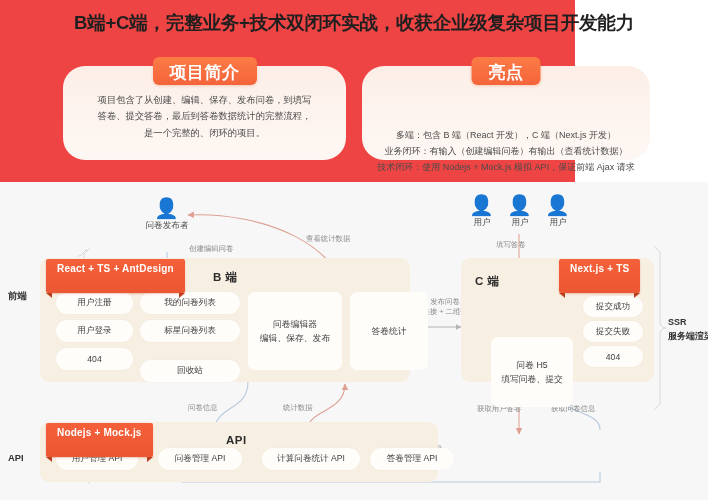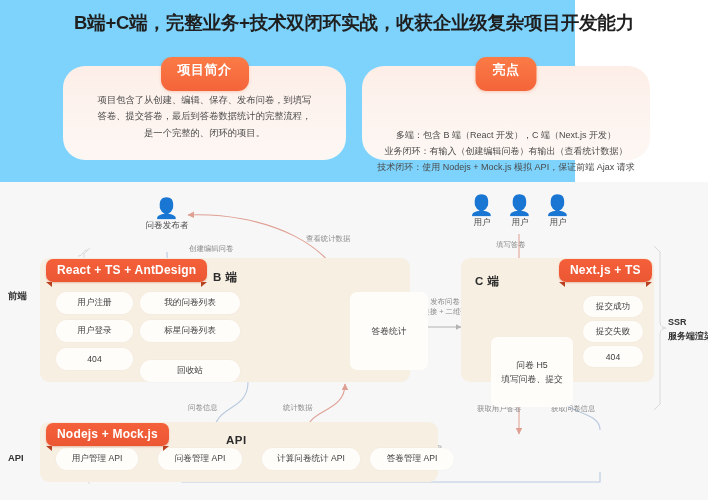--- a/index.html
+++ b/index.html
@@ -2,21 +2,21 @@
 <html><head>
 <meta charset="utf-8">
 <style>
   * { box-sizing: border-box; margin: 0; padding: 0; }
   html, body {
     width: 708px; height: 500px;
     font-family: "Liberation Sans", "DejaVu Sans", sans-serif;
     background: #ffffff;
     overflow: hidden;
   }
-  .page { position: relative; width: 575px; height: 500px; background:#7dd3fc; }
+  .page { position: relative; width: 575px; height: 500px; background:#ef4444; }
 
   
   .heading {
     position: absolute; left: 0; top: 10px; width: 708px;
     text-align: center;
     font-size: 18.5px; font-weight: 700; color: #1f1f1f;
     letter-spacing: -0.2px; white-space: nowrap;
   }
 
   
@@ -24,22 +24,22 @@
   .card {
     position: absolute; top: 9px;
     background: linear-gradient(180deg,#fdeee7 0%, #fdf3ee 45%, #fdf7f3 100%);
     border-radius: 22px;
   }
   .card-left  { left: 63px;  width: 283px; height: 94px; }
   .card-right { left: 362px; width: 288px; height: 94px; }
   .ribbon-pill {
     position: absolute; top: -9px; left: 50%; transform: translateX(-50%);
     background: linear-gradient(180deg,#fb7b46 0%, #f4643a 100%);
-    color: #fff; font-size: 13px; font-weight: 700;
-    padding: 4px 17px 12px; border-radius: 11px;
+    color: #fff; font-size: 17px; font-weight: 700;
+    padding: 4px 17px 1px; border-radius: 6px;
     white-space: nowrap; letter-spacing: .5px;
     box-shadow: 0 1px 3px rgba(222,90,40,.25);
   }
   .card-body {
     position: absolute; left: 8px; right: 8px; top: 26px;
     text-align: center; color: #4a4a4a;
     font-size: 9.3px; line-height: 1.75;
   }
   .card-right .card-body { font-size: 9px; line-height: 1.78; margin-top: 35px; }
 
@@ -67,22 +67,22 @@
     background: #f8efe3;
     border-radius: 9px;
   }
   .panel-title {
     position: absolute; font-size: 11.5px; font-weight: 700; color: #2c2c2c;
     letter-spacing: .5px;
   }
   .tech-ribbon {
     position: absolute;
     background: linear-gradient(180deg,#f4603a 0%, #ec5733 100%);
-    color: #ffffff; font-size: 12px; font-weight: 600;
-    padding: 4px 11px 5px; border-radius: 7px;
+    color: #ffffff; font-size: 10px; font-weight: 600;
+    padding: 4px 11px 19px; border-radius: 2px;
     white-space: nowrap; letter-spacing: .2px;
     box-shadow: 0 1px 2px rgba(190,70,35,.3);
     z-index: 6;
   }
   .tech-ribbon::before, .tech-ribbon::after {
     content:""; position:absolute; top:100%; width:0; height:0;
     border-style: solid;
   }
   .tech-ribbon::before { left:0;  border-width: 5px 0 0 6px; border-color:#b8401f transparent transparent transparent; }
   .tech-ribbon::after  { right:0; border-width: 5px 6px 0 0; border-color:#b8401f transparent transparent transparent; }
@@ -246,20 +246,24 @@
       <div class="pill" style="left:100px; top:62px; width:100px; height:22px;">
           <span>标星问卷列表</span>
         </div>
       <div class="pill" style="left:16px;  top:90px; width:77px;  height:22px;">
           <span>404</span>
         </div>
       <div class="pill" style="left:100px; top:102px; width:100px; height:22px;">
           <span>回收站</span>
         </div>
 
+      <div class="bigbox" style="left:208px; top:34px; width:94px; height:78px;">
+        <div>问卷编辑器</div>
+        <div>编辑、保存、发布</div>
+      </div>
       <div class="bigbox" style="left:310px; top:34px; width:78px; height:78px;">
         <div>答卷统计</div>
       </div>
     </div>
     <div class="tech-ribbon" style="left:46px; top:77px;">React + TS + AntDesign</div>
 
     <div class="panel" style="left:461px; top:76px; width:193px; height:124px;">
       <div class="panel-title" style="left:14px; top:16px;">C 端</div>
 
       <div class="bigbox" style="left:30px; top:38px; width:82px; height:70px;margin-top:41px;">

